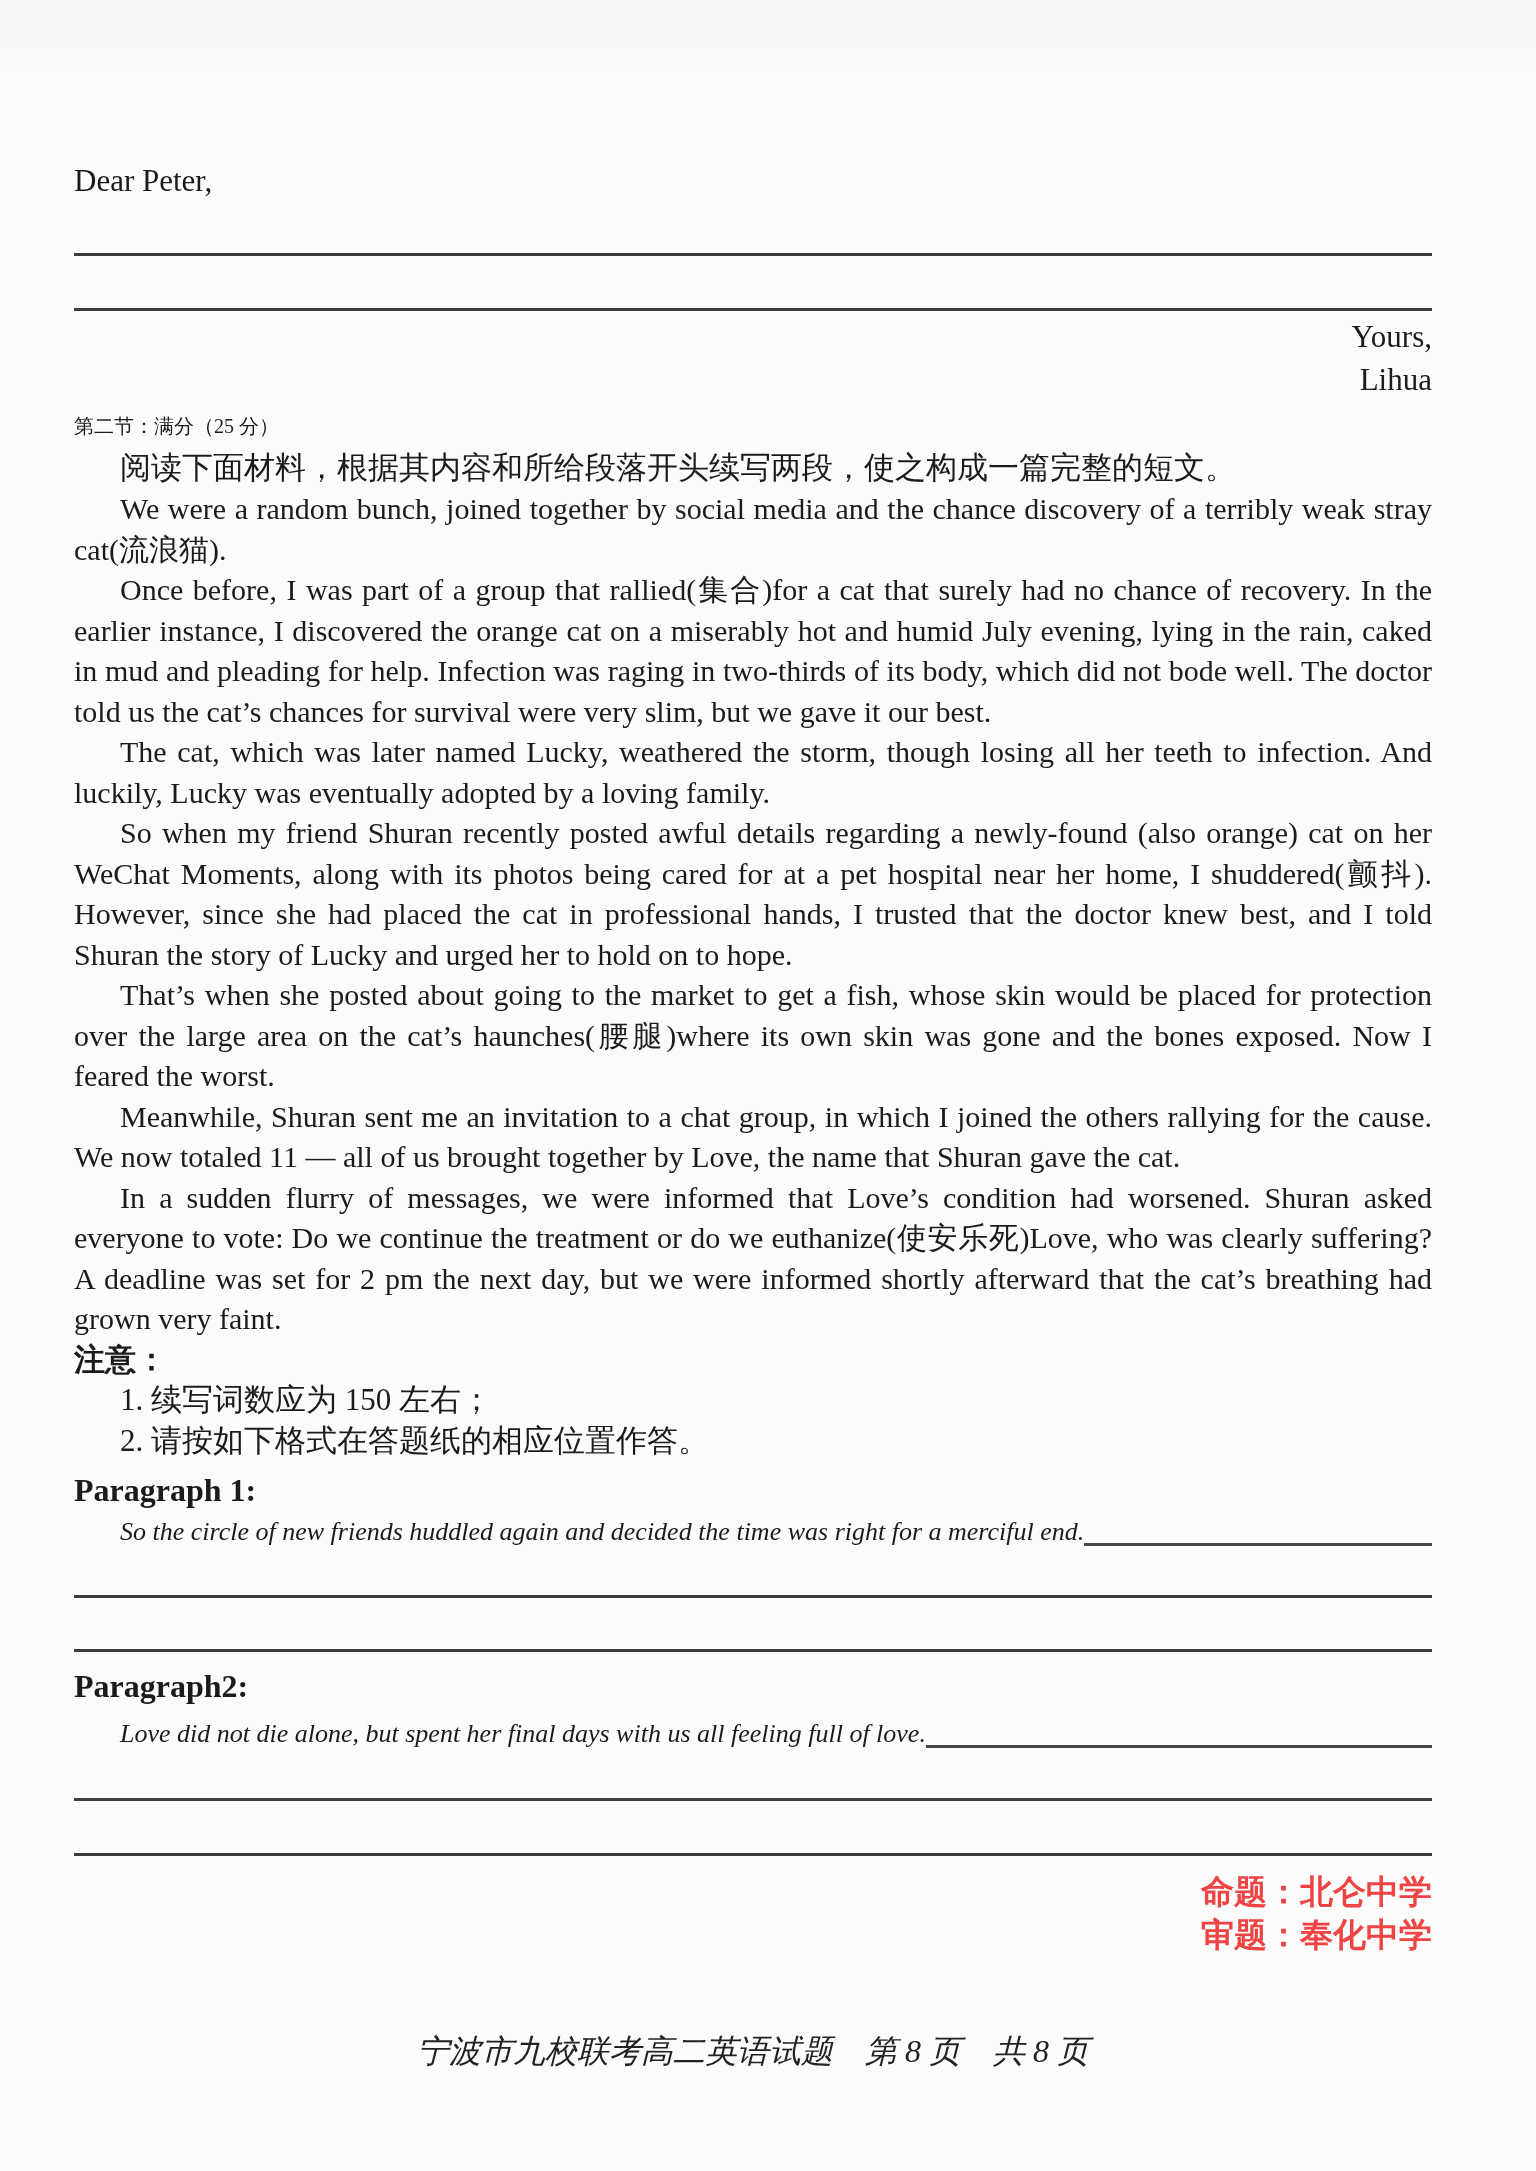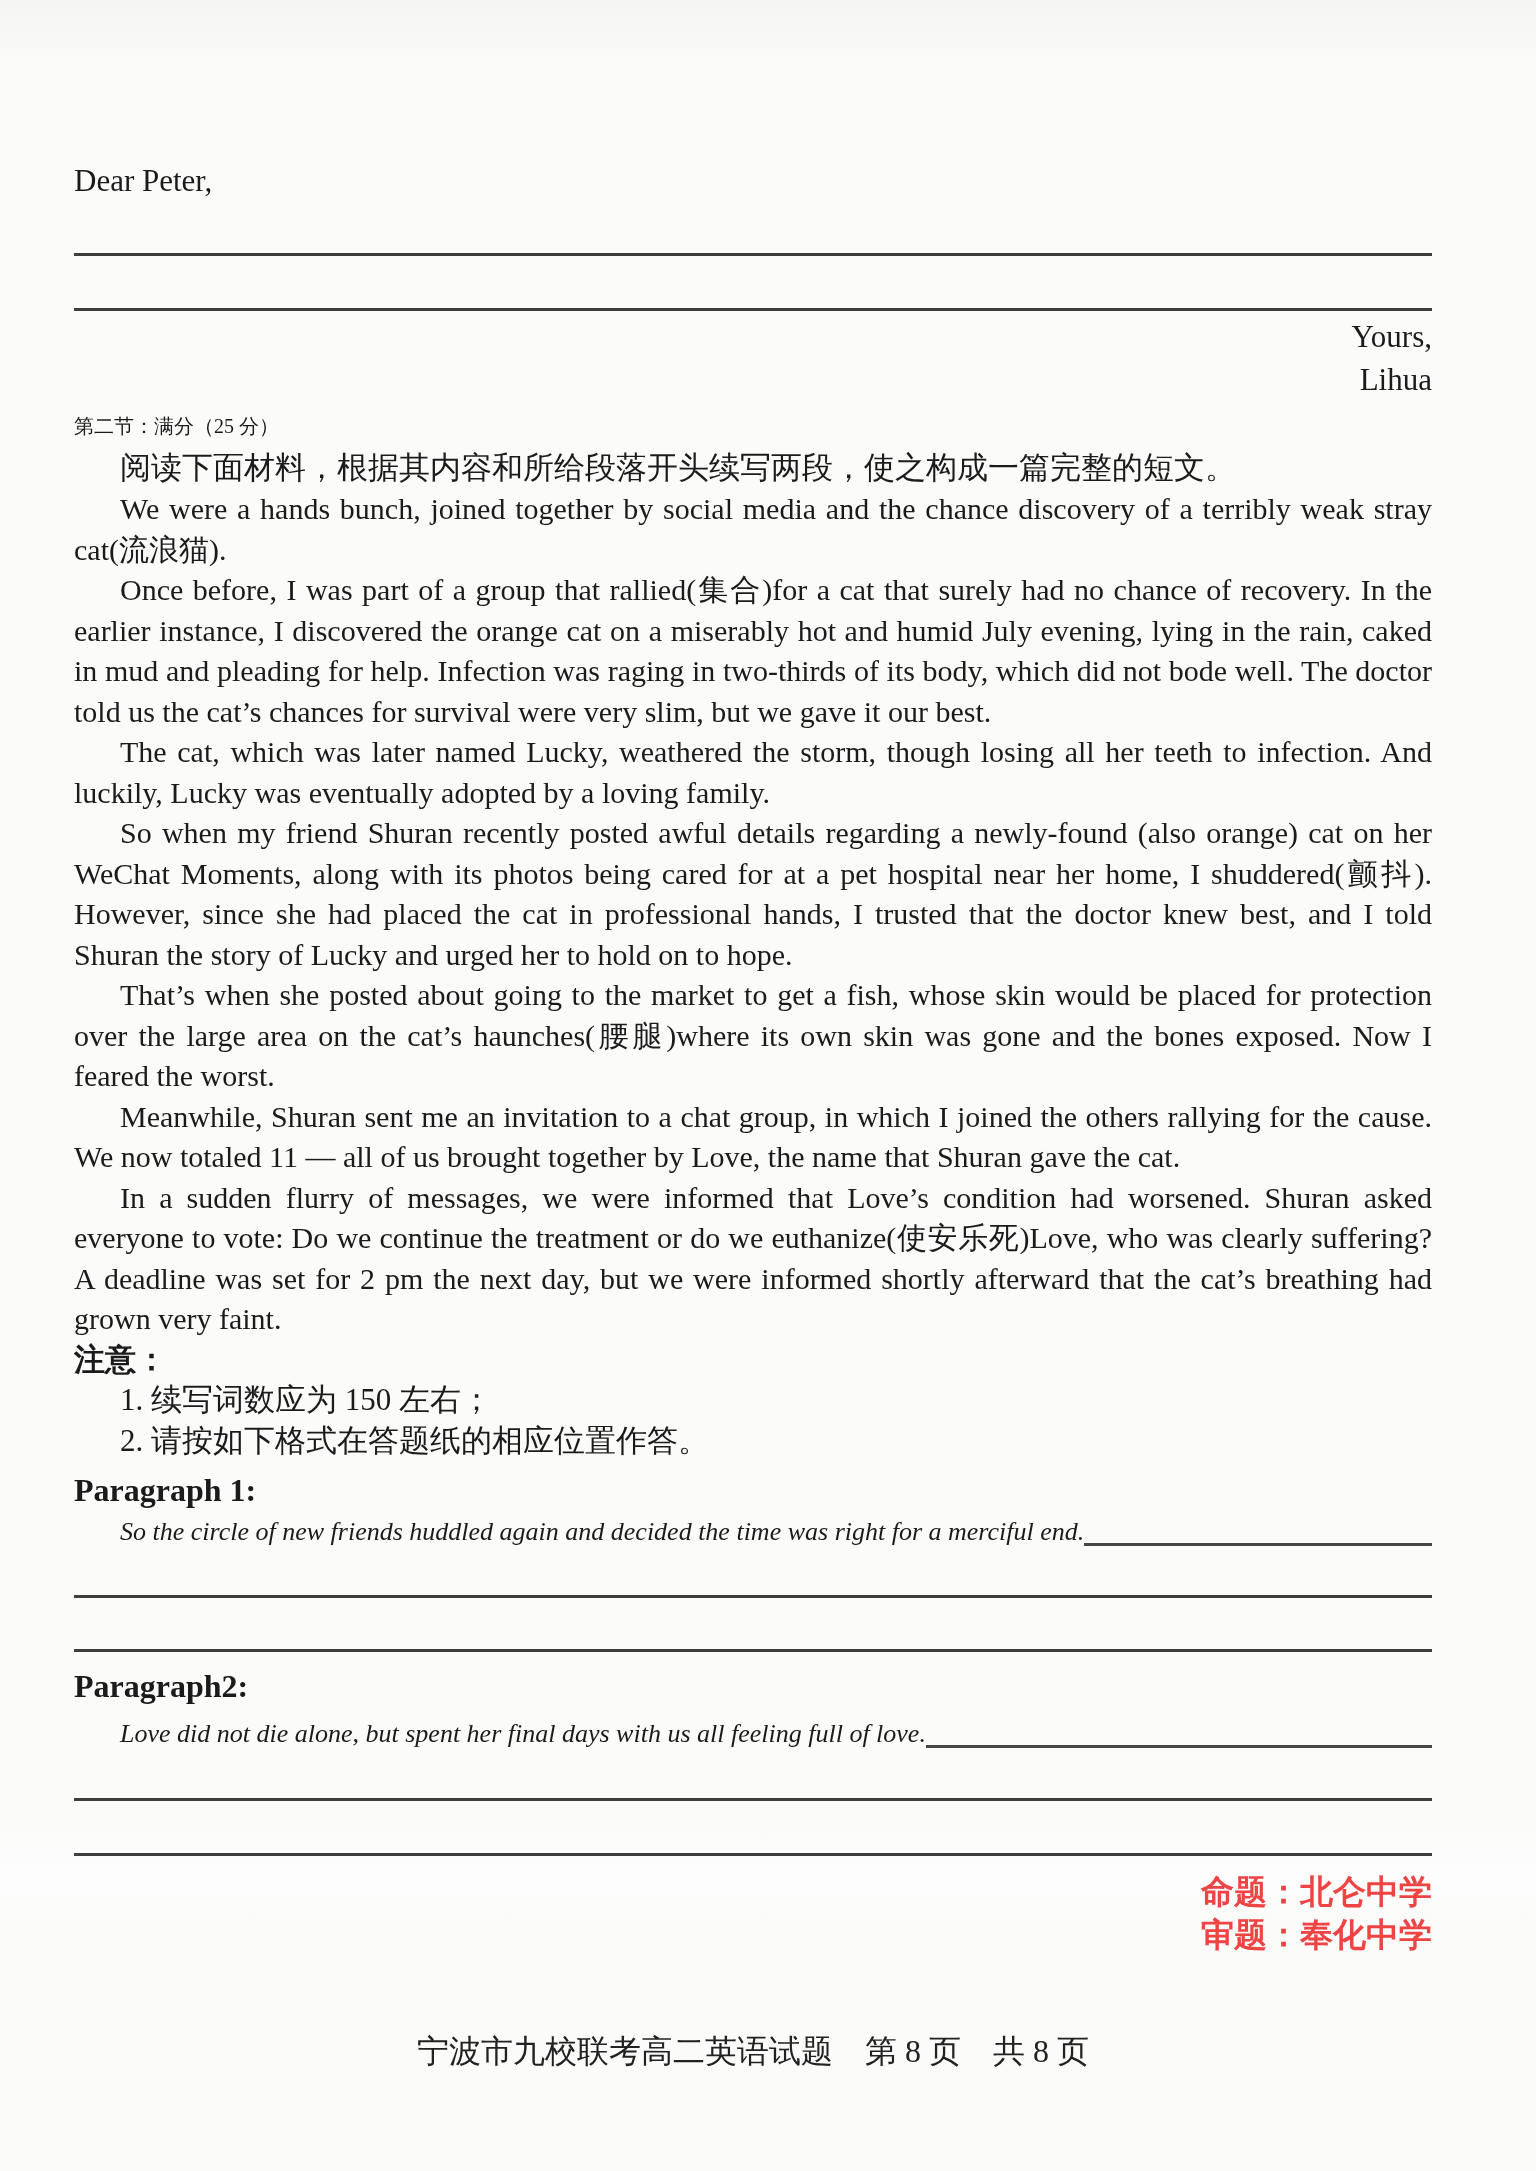--- a/index.html
+++ b/index.html
@@ -96,20 +96,21 @@
     font-size: 33px;
     line-height: 43px;
     color: #ef4444;
   }
   .page-footer {
     margin-top: 74px;
     text-align: center;
     font-size: 32px;
     line-height: 42px;
     color: #222;
+    font-style: italic;
   }
 </style>
 </head>
 <body>
 
 <div class="page">
 
   <div class="salutation">Dear Peter,</div>
 
   <div class="fill-line fl-1"></div>
@@ -117,21 +118,21 @@
 
   <div class="closing">
     <div>Yours,</div>
     <div>Lihua</div>
   </div>
 
   <div class="sec-heading">第二节：满分（25 分）</div>
   <div class="sec-instruction">阅读下面材料，根据其内容和所给段落开头续写两段，使之构成一篇完整的短文。</div>
 
   <div class="passage">
-    <p>We were a hands bunch, joined together by social media and the chance discovery of a terribly weak stray cat(流浪猫).</p>
+    <p>We were a random bunch, joined together by social media and the chance discovery of a terribly weak stray cat(流浪猫).</p>
     <p>Once before, I was part of a group that rallied(集合)for a cat that surely had no chance of recovery. In the earlier instance, I discovered the orange cat on a miserably hot and humid July evening, lying in the rain, caked in mud and pleading for help. Infection was raging in two-thirds of its body, which did not bode well. The doctor told us the cat’s chances for survival were very slim, but we gave it our best.</p>
     <p>The cat, which was later named Lucky, weathered the storm, though losing all her teeth to infection. And luckily, Lucky was eventually adopted by a loving family.</p>
     <p>So when my friend Shuran recently posted awful details regarding a newly-found (also orange) cat on her WeChat Moments, along with its photos being cared for at a pet hospital near her home, I shuddered(颤抖). However, since she had placed the cat in professional hands, I trusted that the doctor knew best, and I told Shuran the story of Lucky and urged her to hold on to hope.</p>
     <p>That’s when she posted about going to the market to get a fish, whose skin would be placed for protection over the large area on the cat’s haunches(腰腿)where its own skin was gone and the bones exposed. Now I feared the worst.</p>
     <p>Meanwhile, Shuran sent me an invitation to a chat group, in which I joined the others rallying for the cause. We now totaled 11 — all of us brought together by Love, the name that Shuran gave the cat.</p>
     <p>In a sudden flurry of messages, we were informed that Love’s condition had worsened. Shuran asked everyone to vote: Do we continue the treatment or do we euthanize(使安乐死)Love, who was clearly suffering? A deadline was set for 2 pm the next day, but we were informed shortly afterward that the cat’s breathing had grown very faint.</p>
   </div>
 
   <div class="notes-label">注意：</div>
   <div class="notes-item">1. 续写词数应为 150 左右；</div>

